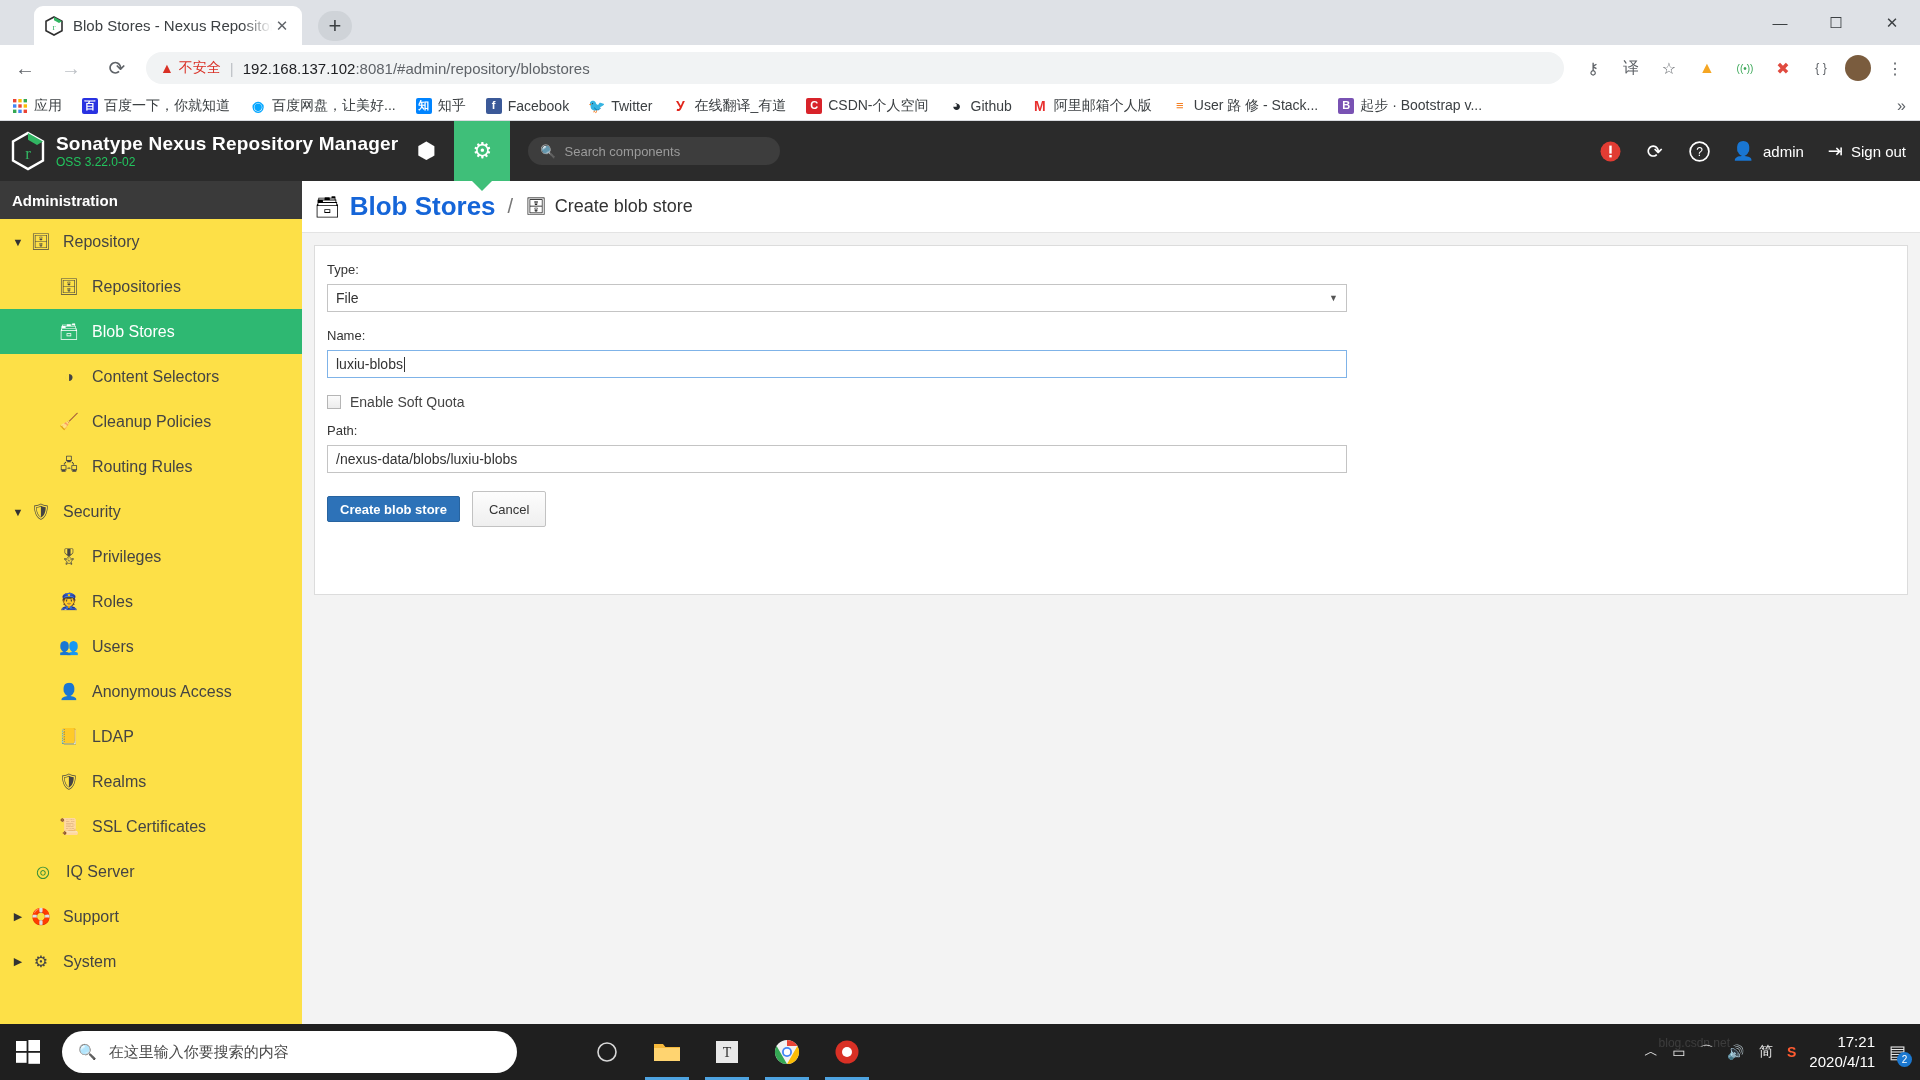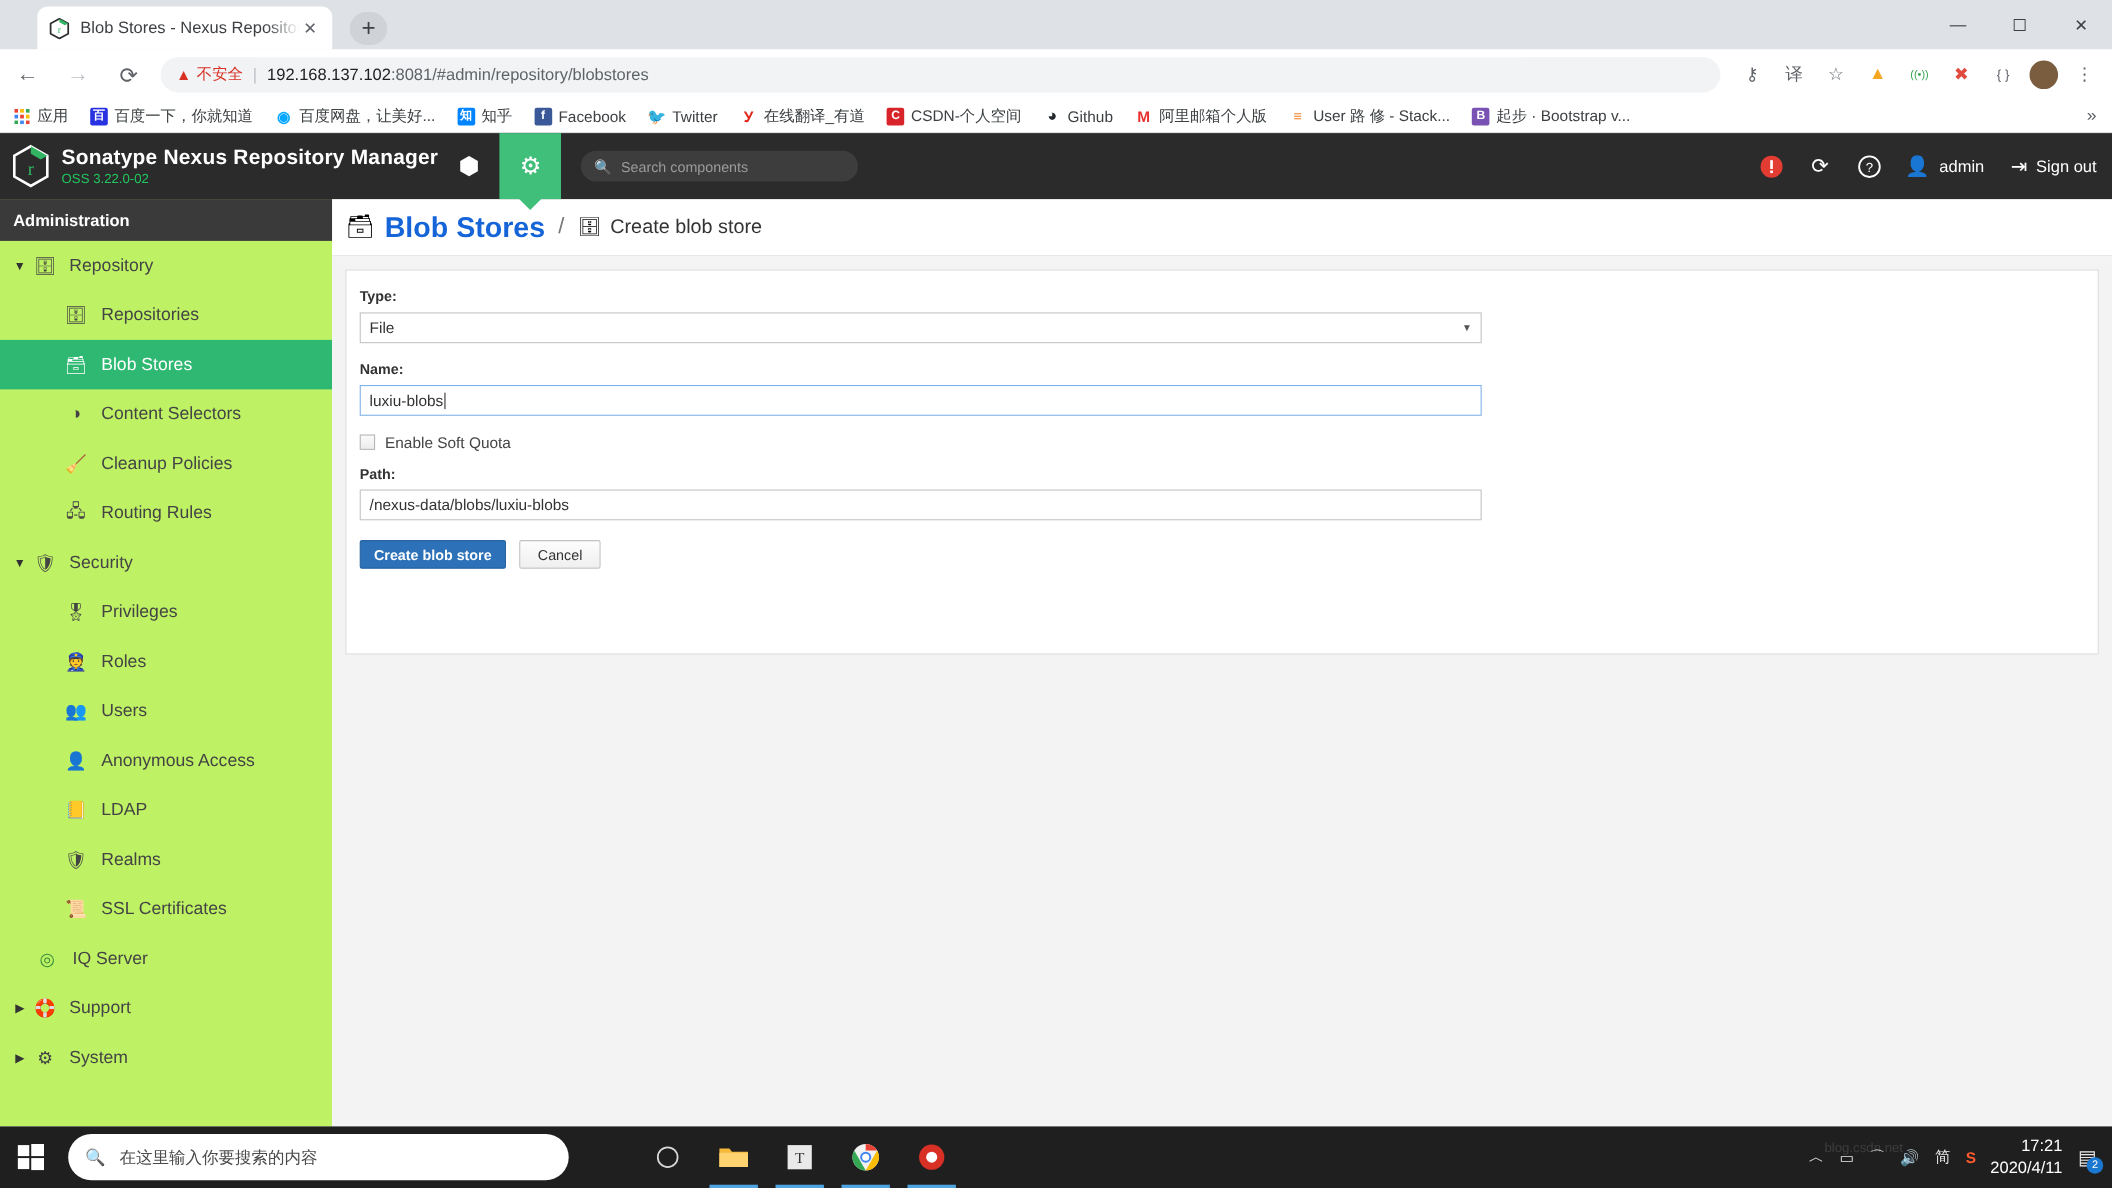--- a/index.html
+++ b/index.html
@@ -135,21 +135,21 @@
   .nx-search .mag { margin-right: 8px; color:#fff; font-size: 13px; }
   .nx-right { margin-left:auto; display:flex; align-items:center; padding-right: 14px; }
   .nx-ico { margin: 0 13px; color:#fff; font-size: 19px; display:flex; align-items:center; }
   .nx-ico.alert { color:#e74c3c; font-size: 21px; }
   .nx-user { display:flex; align-items:center; color:#fff; font-size:15px; margin:0 10px; }
   .nx-user .glyph { margin-right: 8px; font-size: 18px; }
   .nx-signout { display:flex; align-items:center; color:#fff; font-size:15px; margin-left: 14px; }
   .nx-signout .glyph { margin-right: 8px; font-size: 18px; }
 
   .nx-body { display:flex; height: 843px; }
-  .nx-sidebar { width: 302px; background: #bef264; flex: 0 0 302px; }
+  .nx-sidebar { width: 302px; background: #fde047; flex: 0 0 302px; }
   .nx-admin-hd {
     height: 38px; background: #3a3a3a; color:#fff; font-size:15px; font-weight:bold;
     display:flex; align-items:center; padding-left: 12px;
   }
   .nx-item {
     height: 45px; display:flex; align-items:center;
     font-size: 16px; color: #444;
   }
   .nx-item.group { padding-left: 8px; }
   .nx-item.child { padding-left: 56px; }
@@ -174,21 +174,21 @@
   .bc-sep { color:#777; font-size: 20px; margin: 0 12px; }
   .bc-cur-ico { font-size: 17px; margin-right: 8px; }
   .bc-cur { color:#333; font-size: 18px; }
 
   .nx-content { flex:1; background:#f3f3f3; padding: 12px; }
   .form-panel {
     background:#fff; border:1px solid #dcdcdc;
     padding: 16px 12px 22px 12px;
     min-height: 350px;
   }
-  .f-label { font-size: 13px; font-weight: bold; color:#333; margin-bottom: 7px; }
+  .f-label { font-size: 13px; font-weight: normal; color:#333; margin-bottom: 7px; }
   .f-select {
     width: 1020px; height: 28px; border:1px solid #c4c4c4; background:#fff;
     display:flex; align-items:center; padding: 0 8px; font-size:14px; color:#333;
     position: relative; margin-bottom: 16px;
   }
   .f-select .arrow {
     position:absolute; right: 8px; font-size: 9px; color:#555;
   }
   .f-input {
     width: 1020px; height: 28px; border:1px solid #c4c4c4; background:#fff;
@@ -206,21 +206,21 @@
   }
   .f-check-lbl { font-size: 14px; color:#444; }
   .f-buttons { display:flex; align-items:center; margin-top: 18px; }
   .btn-primary {
     background:#2d72b8; color:#fff; border:1px solid #27639f;
     height: 26px; padding: 0 12px; font-size: 13px; font-weight:bold;
     display:flex; align-items:center; border-radius: 2px;
   }
   .btn-secondary {
     background: linear-gradient(#fdfdfd,#efefef); color:#333; border:1px solid #c2c2c2;
-    height: 26px; padding: 0 16px; font-size: 13px;
+    height: 36px; padding: 0 16px; font-size: 13px;
     display:flex; align-items:center; margin-left: 12px; border-radius: 2px;
   }
 
   
   .taskbar {
     position:absolute; bottom:0; left:0; width:1920px; height:56px;
     background:#1f1f1f; display:flex; align-items:center;
   }
   .tb-start {
     width: 56px; height: 56px; display:flex; align-items:center; justify-content:center;

